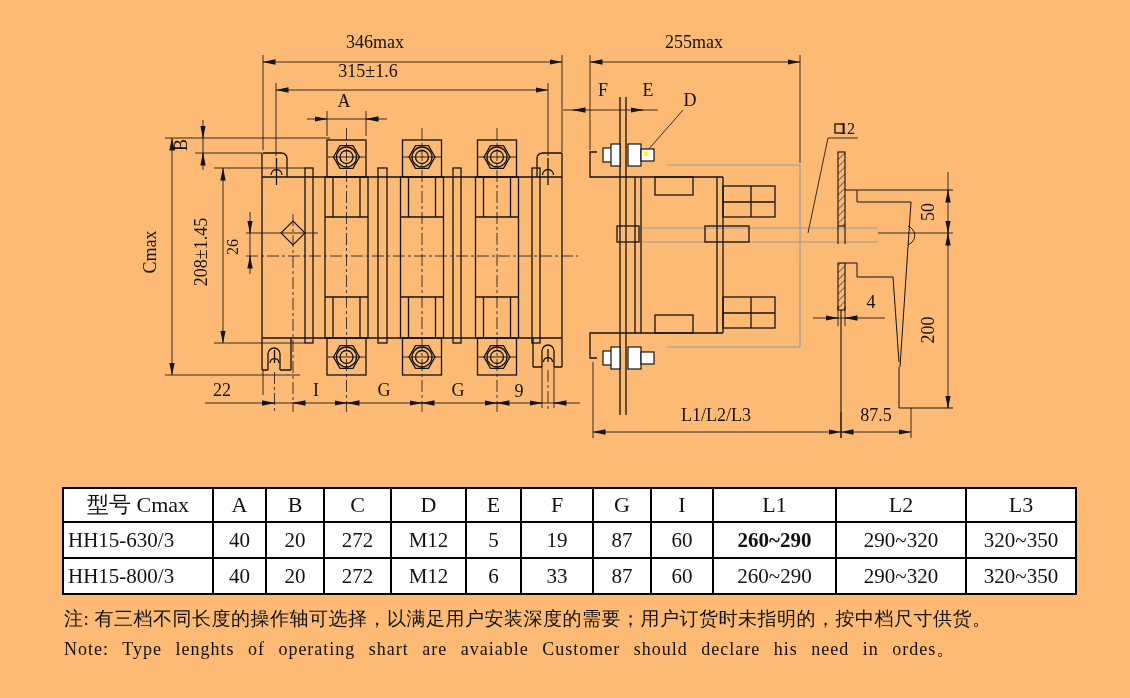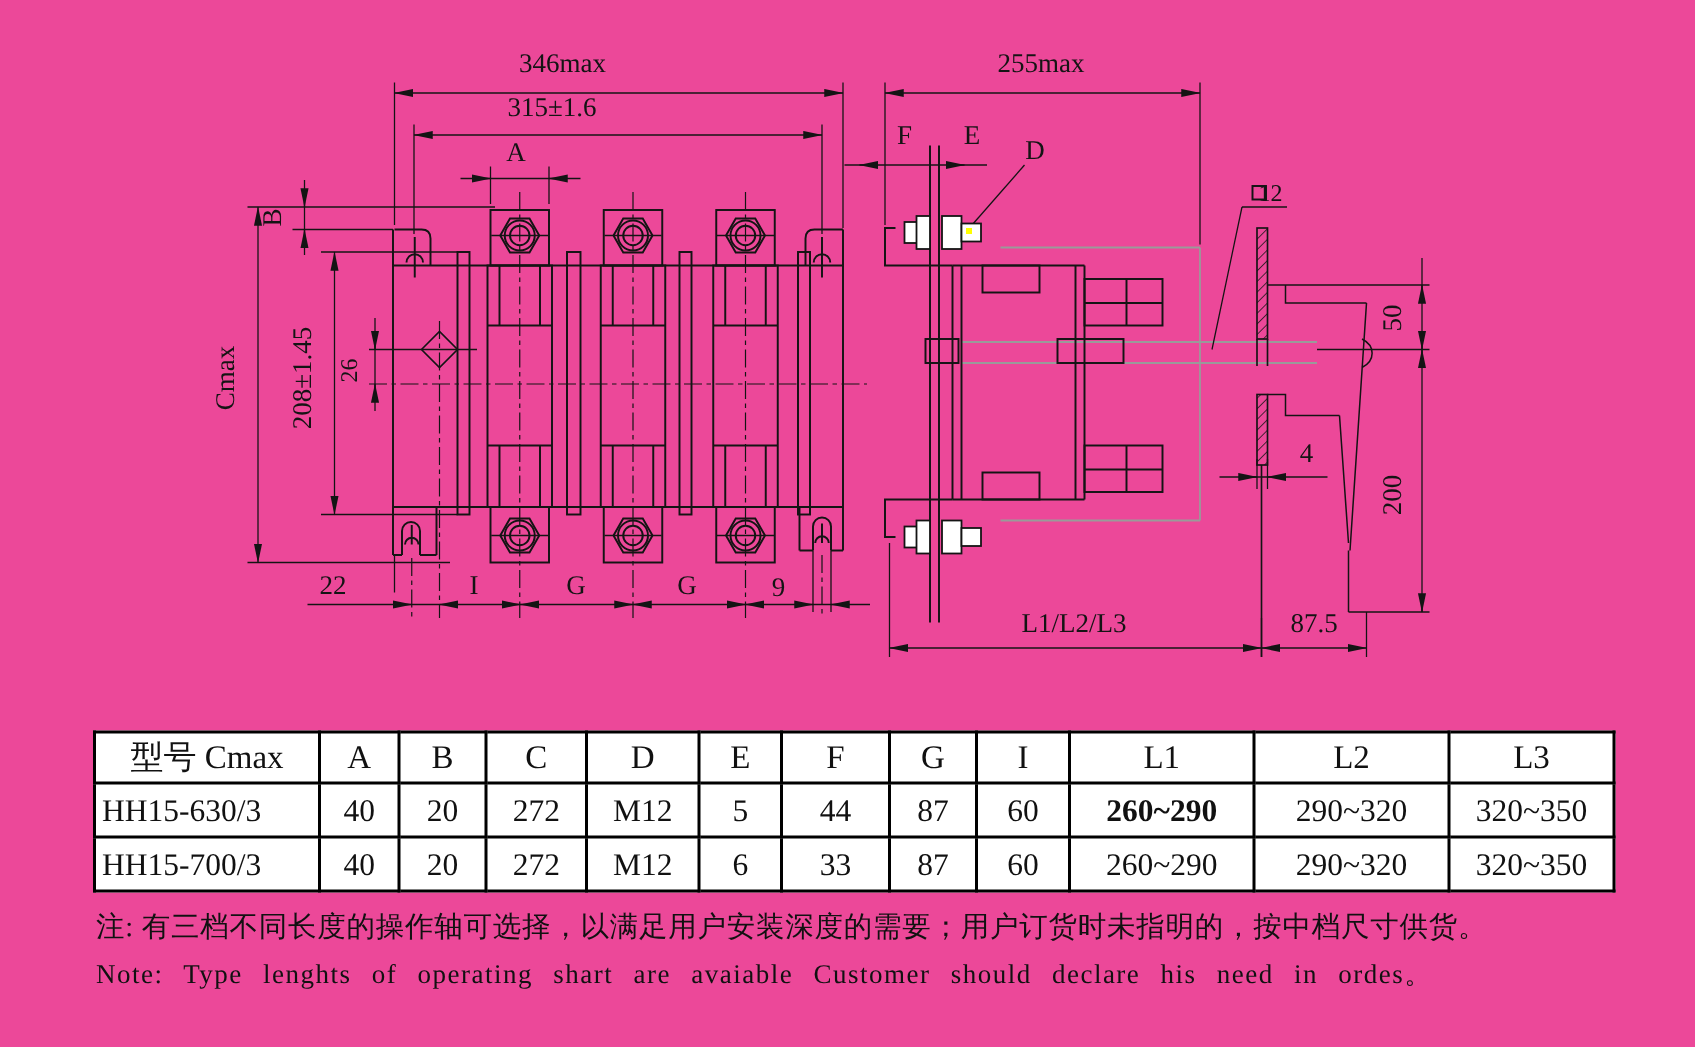--- a/index.html
+++ b/index.html
@@ -1,16 +1,16 @@
 <!DOCTYPE html>
 <html><head>
 <meta charset="utf-8">
 <style>
   html,body{margin:0;padding:0;background:#fff;}
-  #page{position:relative;width:1130px;height:698px;background:#ec4899;overflow:hidden;
+  #page{position:relative;width:1130px;height:698px;background:#fdba74;overflow:hidden;
         font-family:"Liberation Serif",serif;color:#111;}
   svg{position:absolute;left:0;top:0;}
   svg text{fill:#141414;font-family:"Liberation Serif",serif;}
   .dim{font-size:16px;text-anchor:middle;}
   .dimL{font-size:18px;text-anchor:middle;}
   
   #spec-table{position:absolute;left:62px;top:487px;width:1013px;border-collapse:collapse;
               table-layout:fixed;background:#fff;}
   #spec-table th,#spec-table td{border:2px solid #000;text-align:center;font-weight:normal;
               font-size:21px;padding:0;height:34px;overflow:hidden;white-space:nowrap;}
@@ -232,29 +232,29 @@
     <th>L2</th>
     <th>L3</th>
   </tr>
   <tr>
     <td class="model">HH15-630/3</td>
     <td>40</td>
     <td>20</td>
     <td>272</td>
     <td>M12</td>
     <td>5</td>
-    <td>44</td>
+    <td>19</td>
     <td>87</td>
     <td>60</td>
     <td class="bold">260~290</td>
     <td>290~320</td>
     <td>320~350</td>
   </tr>
   <tr>
-    <td class="model">HH15-700/3</td>
+    <td class="model">HH15-800/3</td>
     <td>40</td>
     <td>20</td>
     <td>272</td>
     <td>M12</td>
     <td>6</td>
     <td>33</td>
     <td>87</td>
     <td>60</td>
     <td>260~290</td>
     <td>290~320</td>

